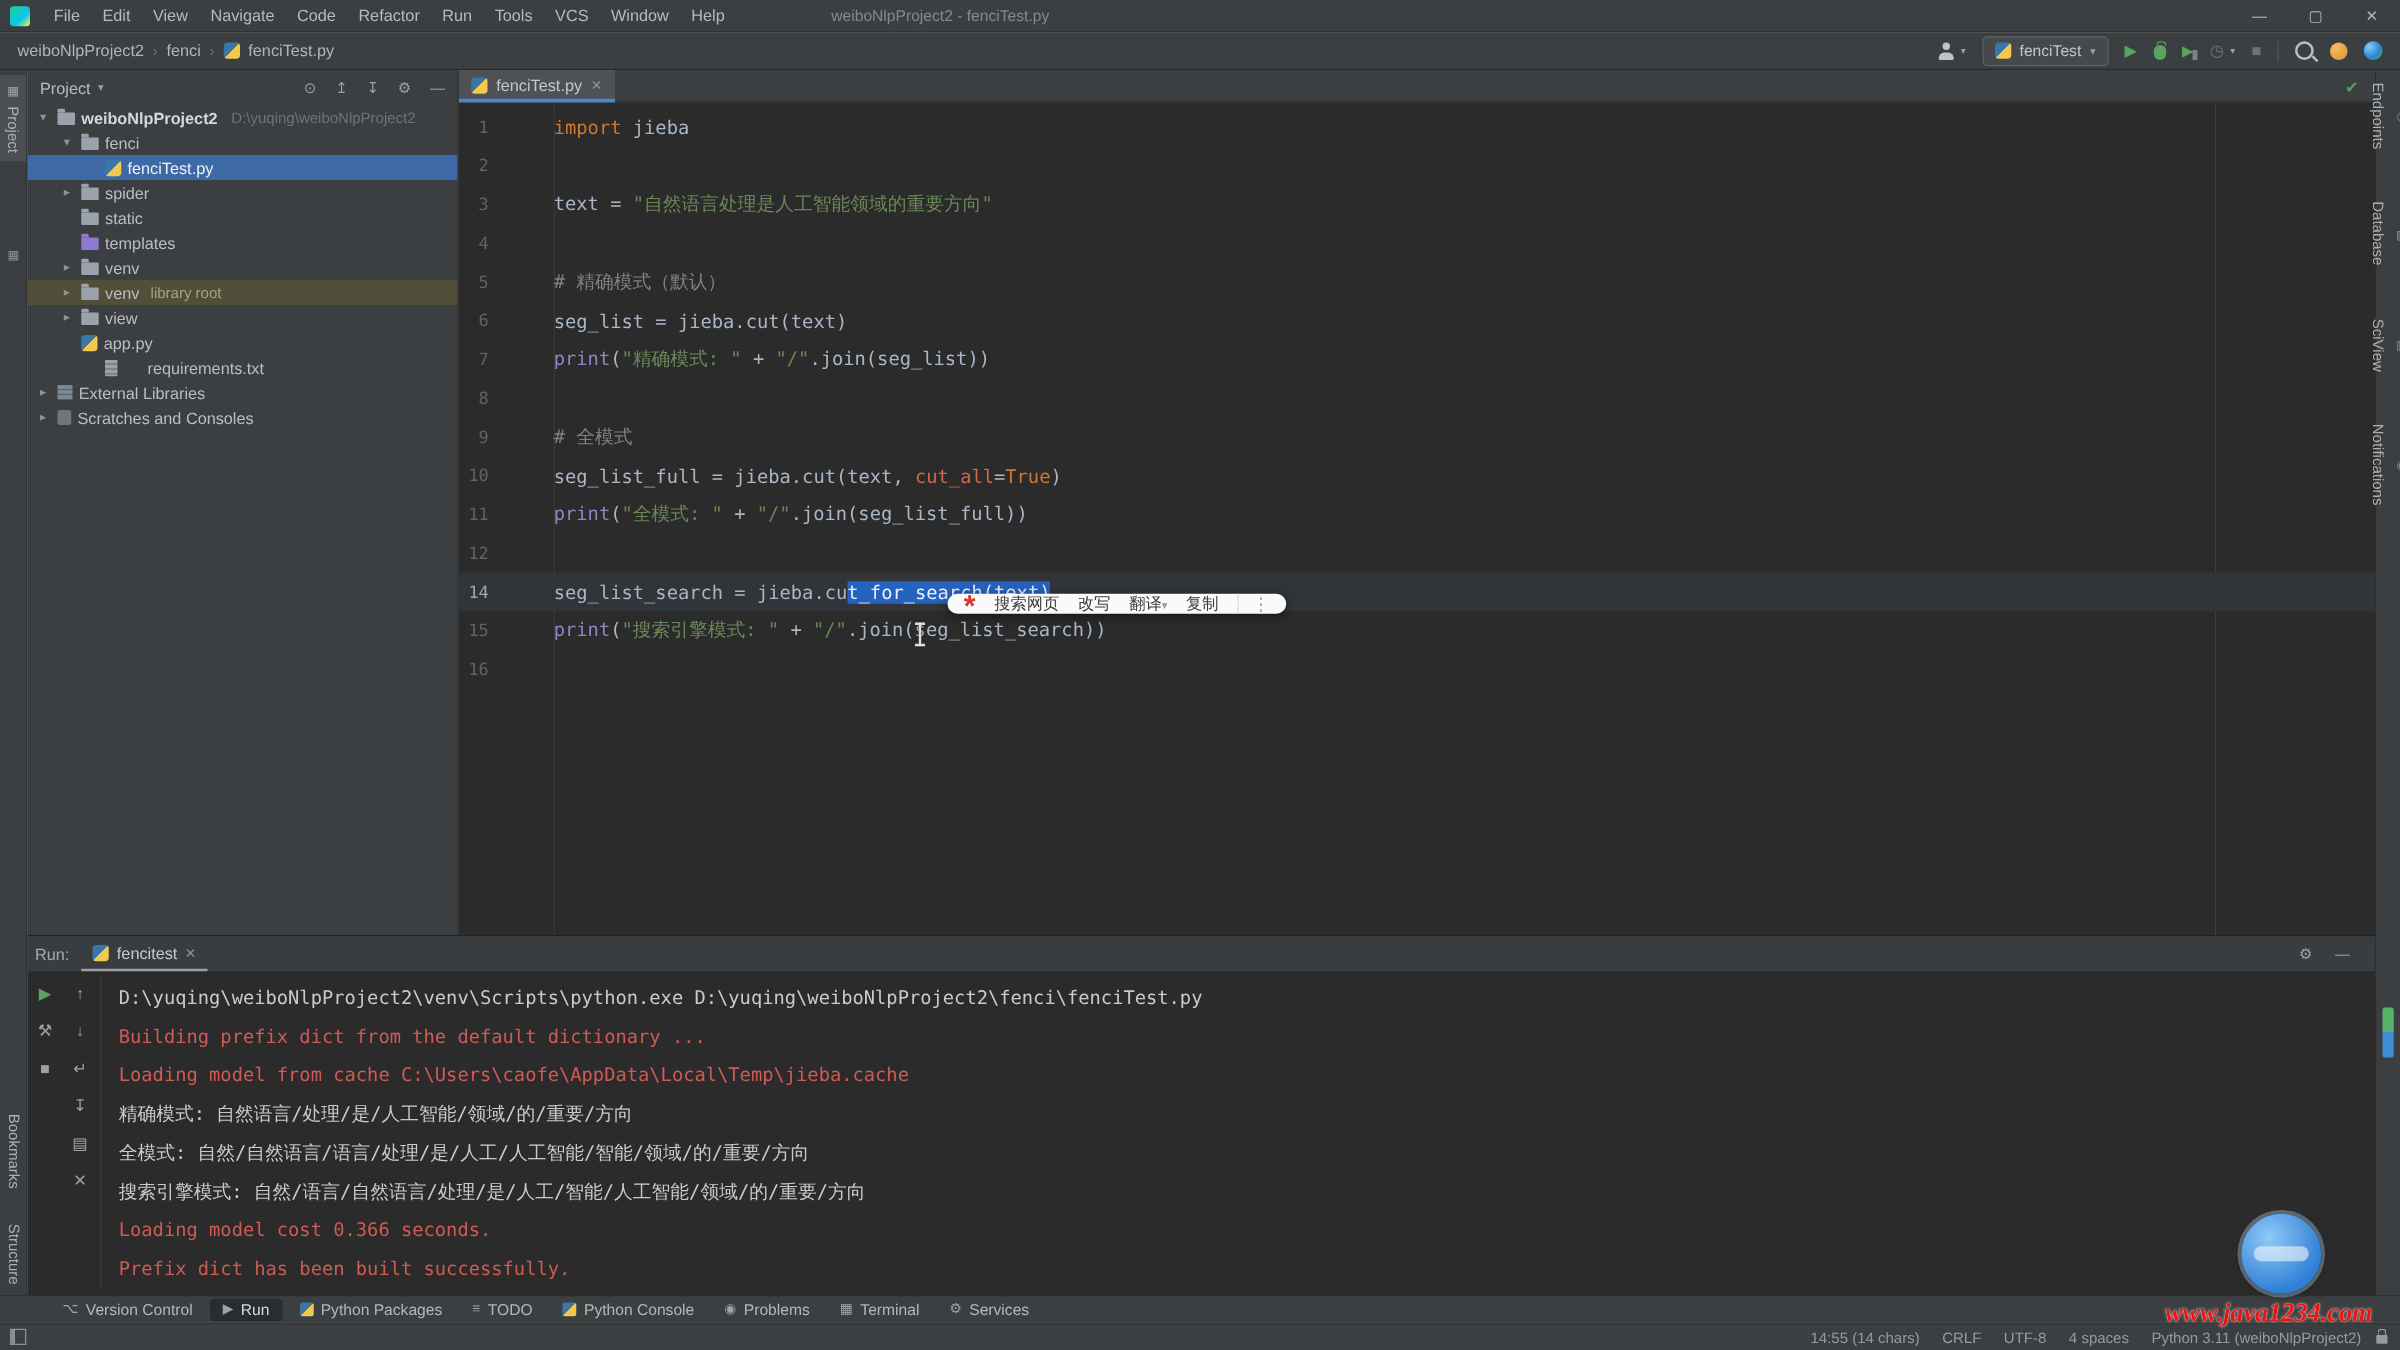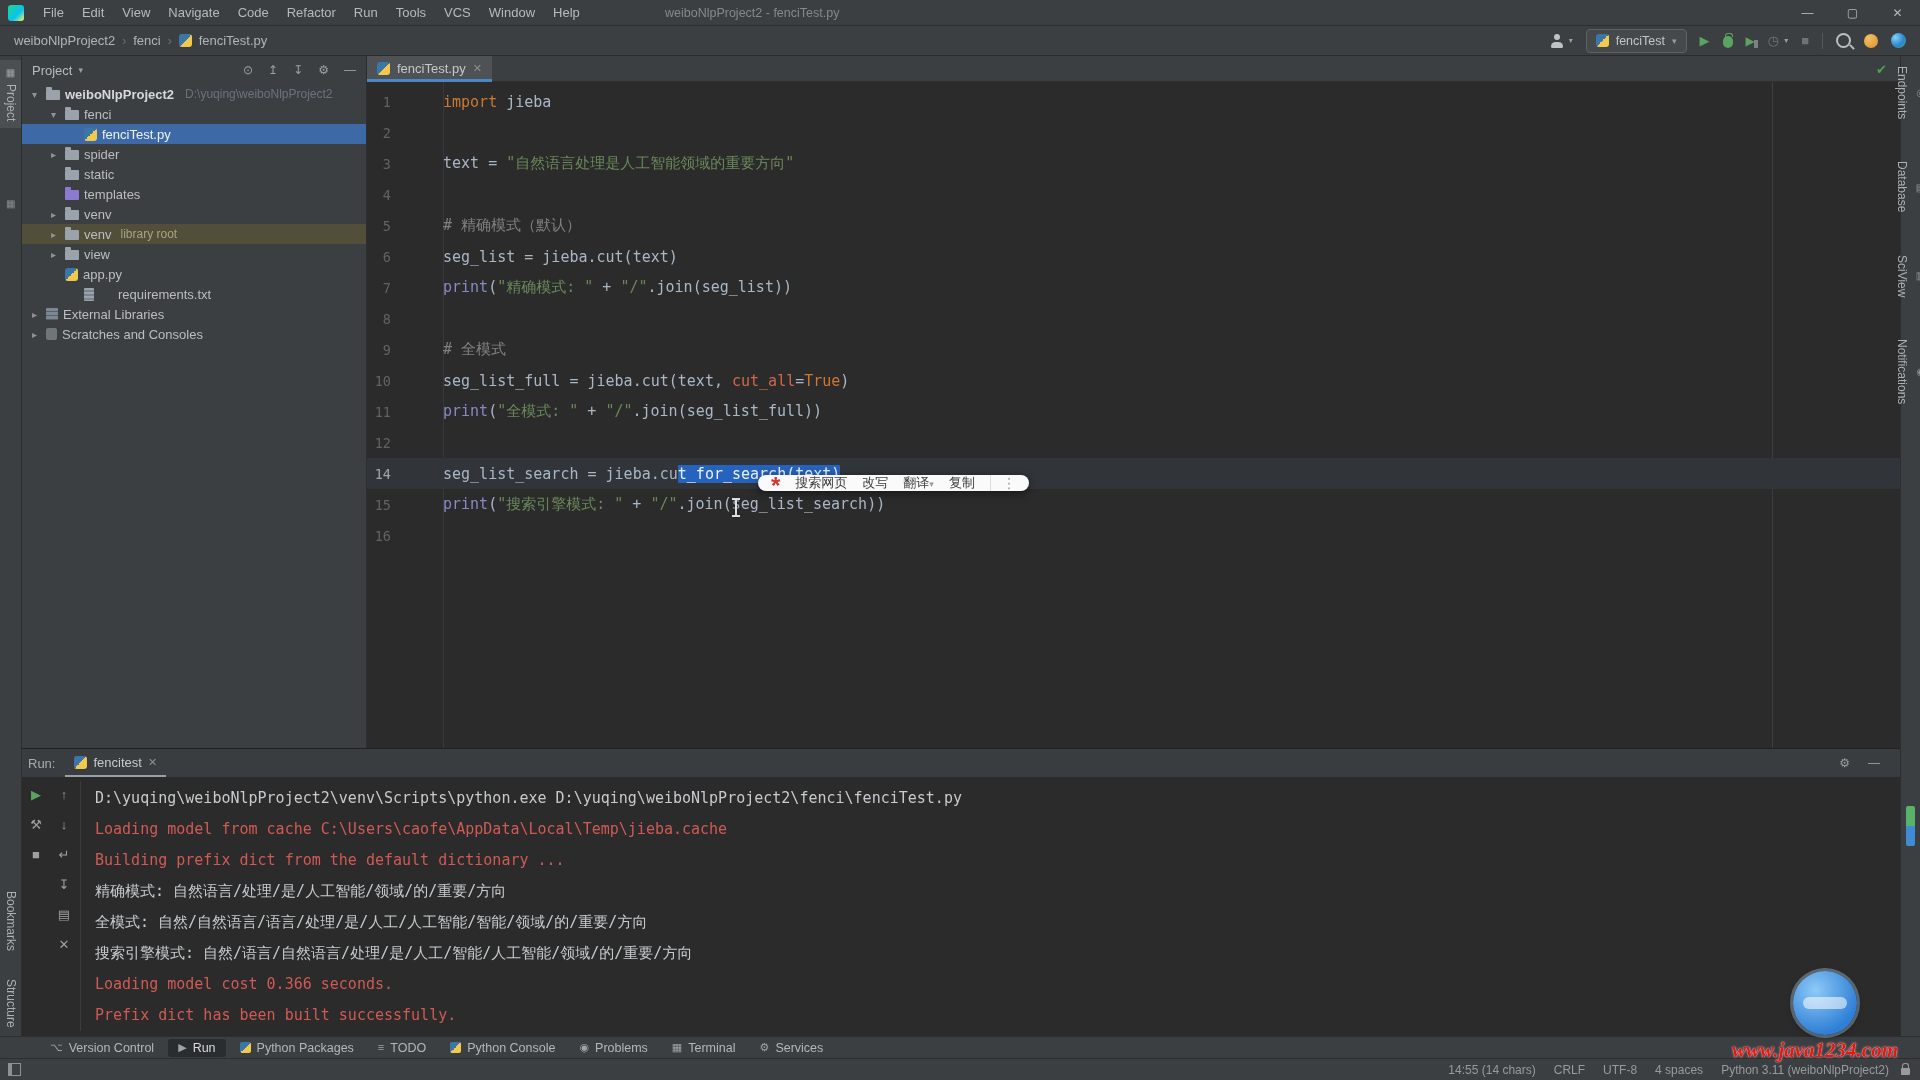--- a/index.html
+++ b/index.html
@@ -465,22 +465,22 @@
           <span>↑</span>
           <span>↓</span>
           <span>↵</span>
           <span>↧</span>
           <span>▤</span>
           <span>✕</span>
         </div>
       <div class="ctb-sep"></div>
       <div class="console-lines" id="console-lines">
           <div class="console-line plain">D:\yuqing\weiboNlpProject2\venv\Scripts\python.exe D:\yuqing\weiboNlpProject2\fenci\fenciTest.py</div>
+          <div class="console-line error">Building prefix dict from the default dictionary ...</div>
           <div class="console-line error">Loading model from cache C:\Users\caofe\AppData\Local\Temp\jieba.cache</div>
-          <div class="console-line error">Building prefix dict from the default dictionary ...</div>
           <div class="console-line plain">精确模式: 自然语言/处理/是/人工智能/领域/的/重要/方向</div>
           <div class="console-line plain">全模式: 自然/自然语言/语言/处理/是/人工/人工智能/智能/领域/的/重要/方向</div>
           <div class="console-line plain">搜索引擎模式: 自然/语言/自然语言/处理/是/人工/智能/人工智能/领域/的/重要/方向</div>
           <div class="console-line error">Loading model cost 0.366 seconds.</div>
           <div class="console-line error">Prefix dict has been built successfully.</div>
         </div>
     </div>
   </div>
 
   <div class="bottom-bar" id="bottom-bar-items">

